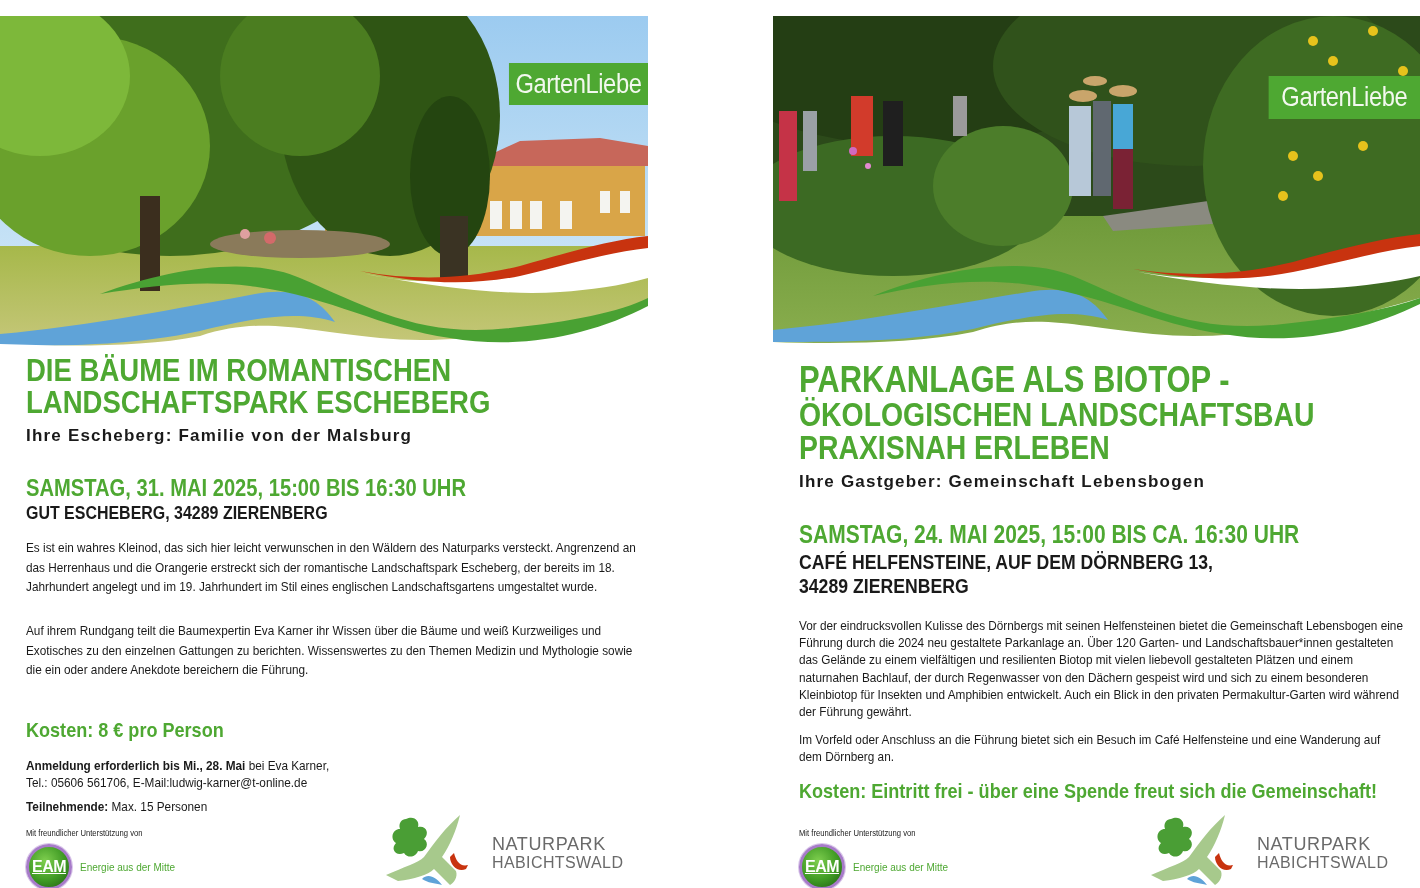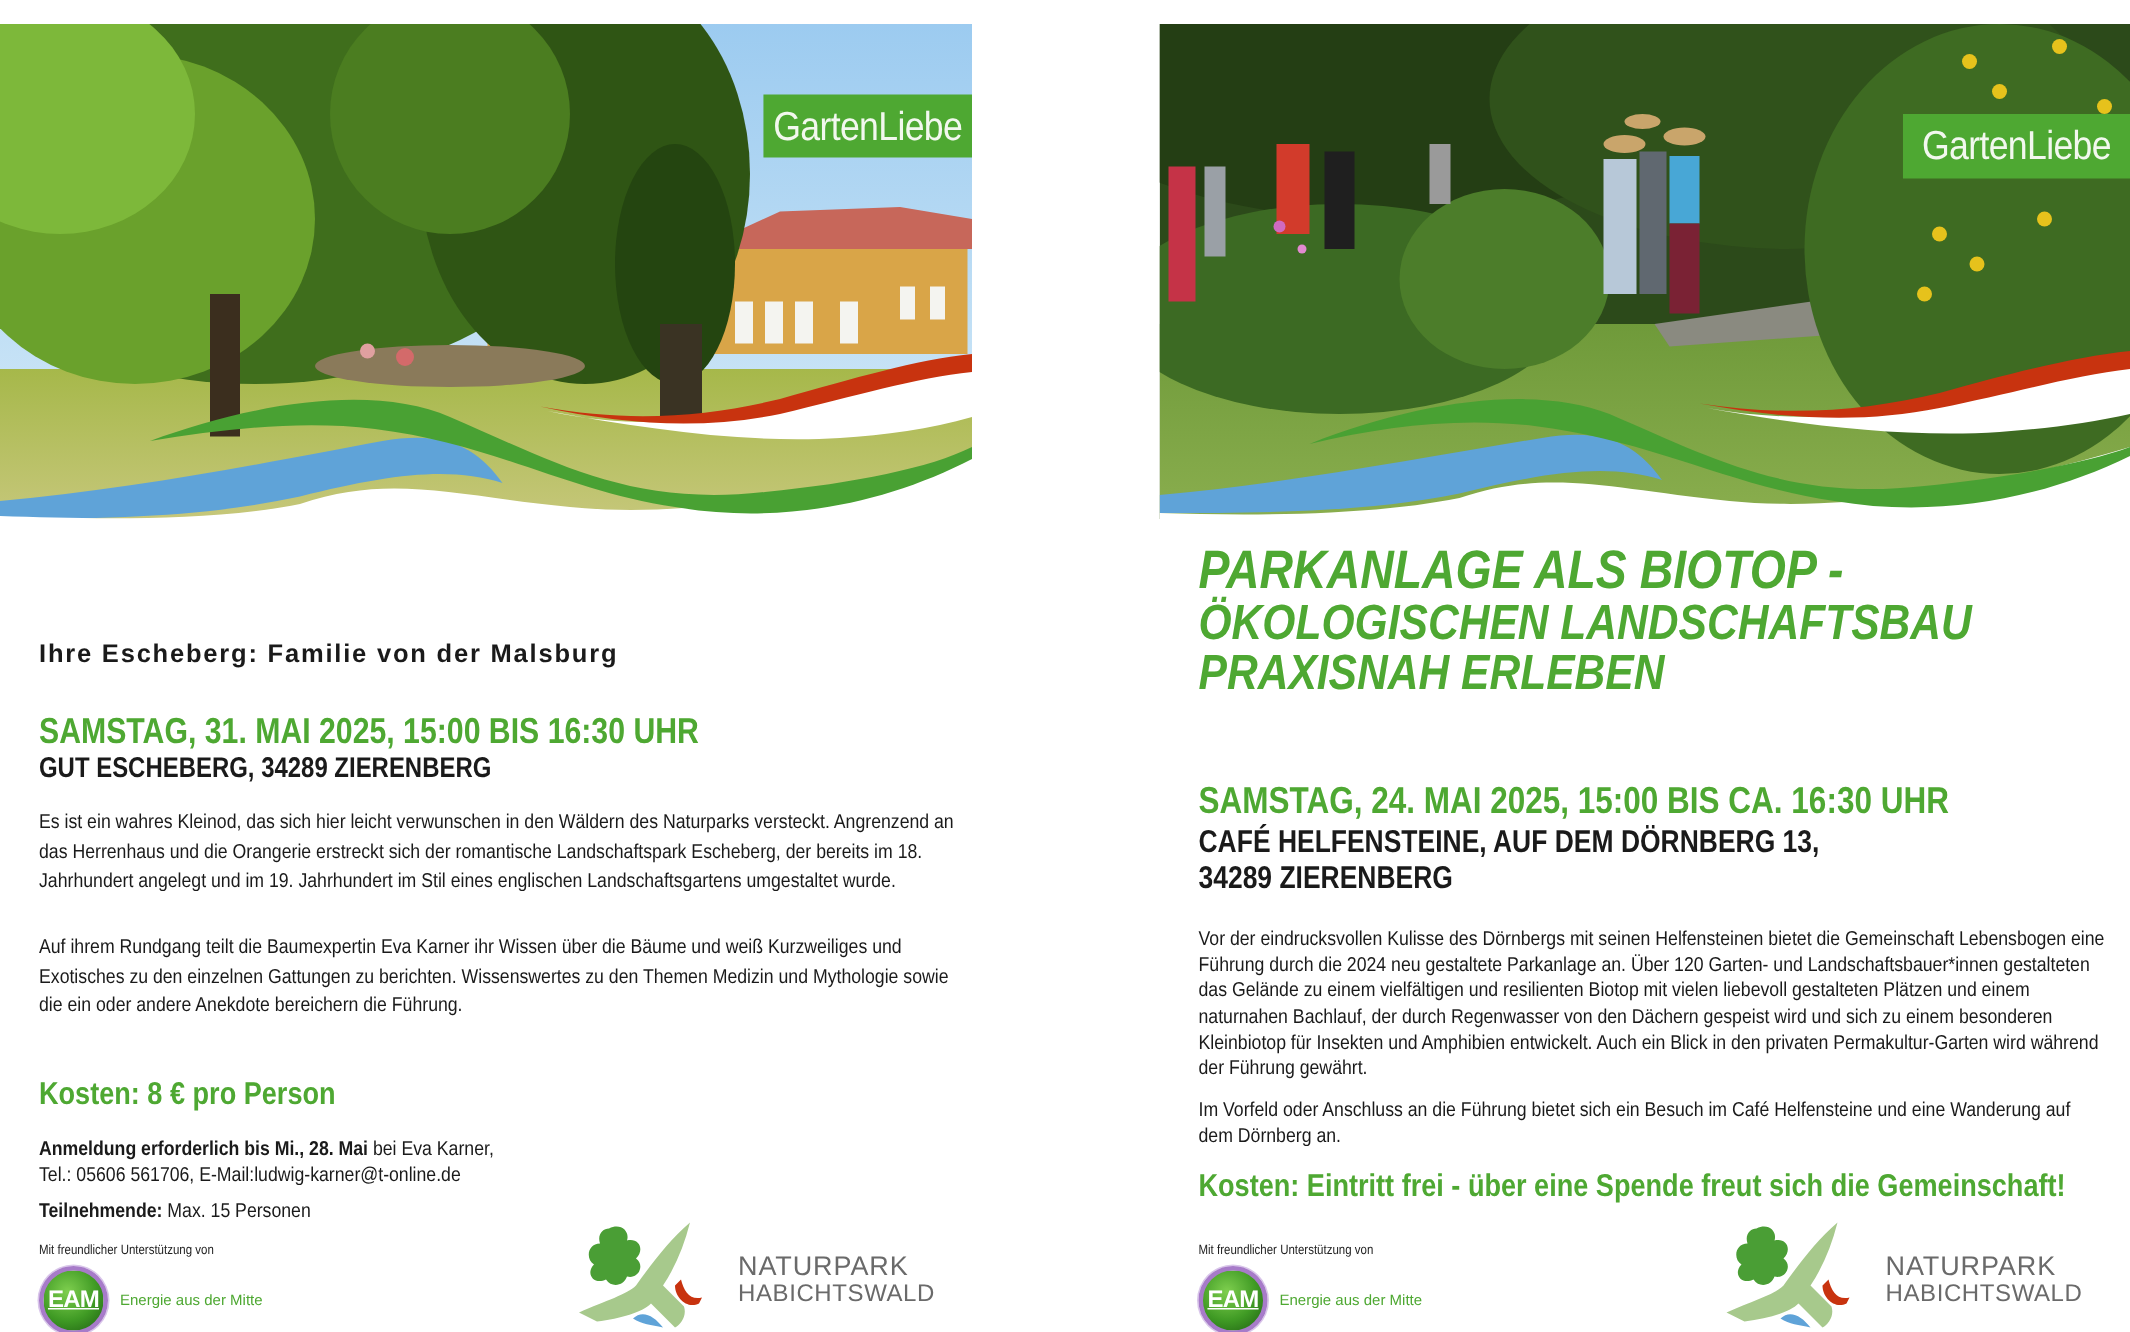--- a/index.html
+++ b/index.html
@@ -105,20 +105,26 @@
     <svg class="waves" viewBox="0 0 648 330" preserveAspectRatio="none">
       <path d="M0,330 L0,318 C90,310 180,292 255,278 C300,270 320,285 335,306 C300,295 260,300 200,315 C140,328 80,330 0,330 Z" fill="#5fa3d8"></path>
       <path d="M0,330 L648,330 L648,286 C560,312 460,330 380,322 C300,314 260,300 200,320 C140,332 60,330 0,328 Z" fill="#ffffff"></path>
       <path d="M100,278 C170,252 250,240 300,262 C370,292 420,322 510,312 C570,306 620,296 648,282 L648,290 C590,320 520,334 450,322 C380,312 330,280 250,270 C200,264 150,270 100,278 Z" fill="#49a133"></path>
       <path d="M365,258 C420,270 470,266 520,256 C570,246 610,234 648,230 L648,262 C620,270 590,274 560,276 C500,280 430,270 365,258 Z" fill="#ffffff"></path>
       <path d="M360,255 C420,266 470,262 520,250 C570,236 610,224 648,220 L648,232 C610,236 570,248 520,260 C470,270 420,268 360,255 Z" fill="#c8330f"></path>
     </svg>
     <div class="badge">GartenLiebe</div>
   </div>
 
+  <div class="content" style="top:338px;">
+    <div class="title" style="font-size:32px; line-height:32px;">
+      <div>DIE BÄUME IM ROMANTISCHEN</div>
+      <div>LANDSCHAFTSPARK ESCHEBERG</div>
+    </div>
+  </div>
   <div class="content host" style="top:410px; font-size:17px;">Ihre Escheberg: Familie von der Malsburg</div>
 
   <div class="content date" style="top:458px; font-size:24px;">SAMSTAG, 31. MAI 2025, 15:00 BIS 16:30 UHR</div>
   <div class="content place" style="top:486px; font-size:19px;">GUT ESCHEBERG, 34289 ZIERENBERG</div>
 
   <div class="content" style="top:522px; width:700px; right:auto;">
     <p class="para">Es ist ein wahres Kleinod, das sich hier leicht verwunschen in den Wäldern des Naturparks versteckt. Angrenzend an das Herrenhaus und die Orangerie erstreckt sich der romantische Landschaftspark Escheberg, der bereits im 18. Jahrhundert angelegt und im 19. Jahrhundert im Stil eines englischen Landschaftsgartens umgestaltet wurde.</p>
   </div>
   <div class="content" style="top:605px; width:700px; right:auto;">
     <p class="para">Auf ihrem Rundgang teilt die Baumexpertin Eva Karner ihr Wissen über die Bäume und weiß Kurzweiliges und Exotisches zu den einzelnen Gattungen zu berichten. Wissenswertes zu den Themen Medizin und Mythologie sowie die ein oder andere Anekdote bereichern die Führung.</p>
@@ -205,29 +211,30 @@
     <svg class="waves" viewBox="0 0 647 330" preserveAspectRatio="none">
       <path d="M0,326 L0,314 C90,306 180,288 255,276 C300,268 320,283 335,304 C300,293 260,298 200,313 C140,325 80,326 0,326 Z" fill="#5fa3d8"></path>
       <path d="M0,330 L647,330 L647,282 C560,308 460,326 380,318 C300,310 260,296 200,316 C140,328 60,328 0,326 Z" fill="#ffffff"></path>
       <path d="M100,280 C170,252 250,240 300,260 C370,290 420,318 510,308 C570,302 620,292 647,282 L647,288 C590,316 520,330 450,318 C380,308 330,278 250,268 C200,262 150,268 100,280 Z" fill="#49a133"></path>
       <path d="M365,256 C420,266 470,262 520,252 C570,242 610,232 647,228 L647,260 C620,266 590,270 560,272 C500,276 430,268 365,256 Z" fill="#ffffff"></path>
       <path d="M360,253 C420,262 470,258 520,246 C570,232 610,222 647,218 L647,230 C610,234 570,246 520,256 C470,266 420,264 360,253 Z" fill="#c8330f"></path>
     </svg>
     <div class="badge">GartenLiebe</div>
   </div>
 
-  <div class="content" style="top:346px;font-style:italic;">
+  <div class="content" style="top:346px;">
     <div class="title" style="font-size:36px; line-height:36px;">
       <div>PARKANLAGE ALS BIOTOP -</div>
     </div>
     <div class="title" style="font-size:33px; line-height:33px;">
       <div>ÖKOLOGISCHEN LANDSCHAFTSBAU</div>
       <div>PRAXISNAH ERLEBEN</div>
     </div>
   </div>
+  <div class="content host" style="top:456px; font-size:17px;">Ihre Gastgeber: Gemeinschaft Lebensbogen</div>
 
   <div class="content date" style="top:504px; font-size:25px;">SAMSTAG, 24. MAI 2025, 15:00 BIS CA. 16:30 UHR</div>
   <div class="content place" style="top:534px; font-size:21px; line-height:24px;">
     <div>CAFÉ HELFENSTEINE, AUF DEM DÖRNBERG 13,</div>
     <div>34289 ZIERENBERG</div>
   </div>
 
   <div class="content" style="top:601px; width:700px; right:auto;">
     <p class="para" style="line-height:17.2px;">Vor der eindrucksvollen Kulisse des Dörnbergs mit seinen Helfensteinen bietet die Gemeinschaft Lebensbogen eine Führung durch die 2024 neu gestaltete Parkanlage an. Über 120 Garten- und Landschaftsbauer*innen gestalteten das Gelände zu einem vielfältigen und resilienten Biotop mit vielen liebevoll gestalteten Plätzen und einem naturnahen Bachlauf, der durch Regenwasser von den Dächern gespeist wird und sich zu einem besonderen Kleinbiotop für Insekten und Amphibien entwickelt. Auch ein Blick in den privaten Permakultur-Garten wird während der Führung gewährt.</p>
   </div>

